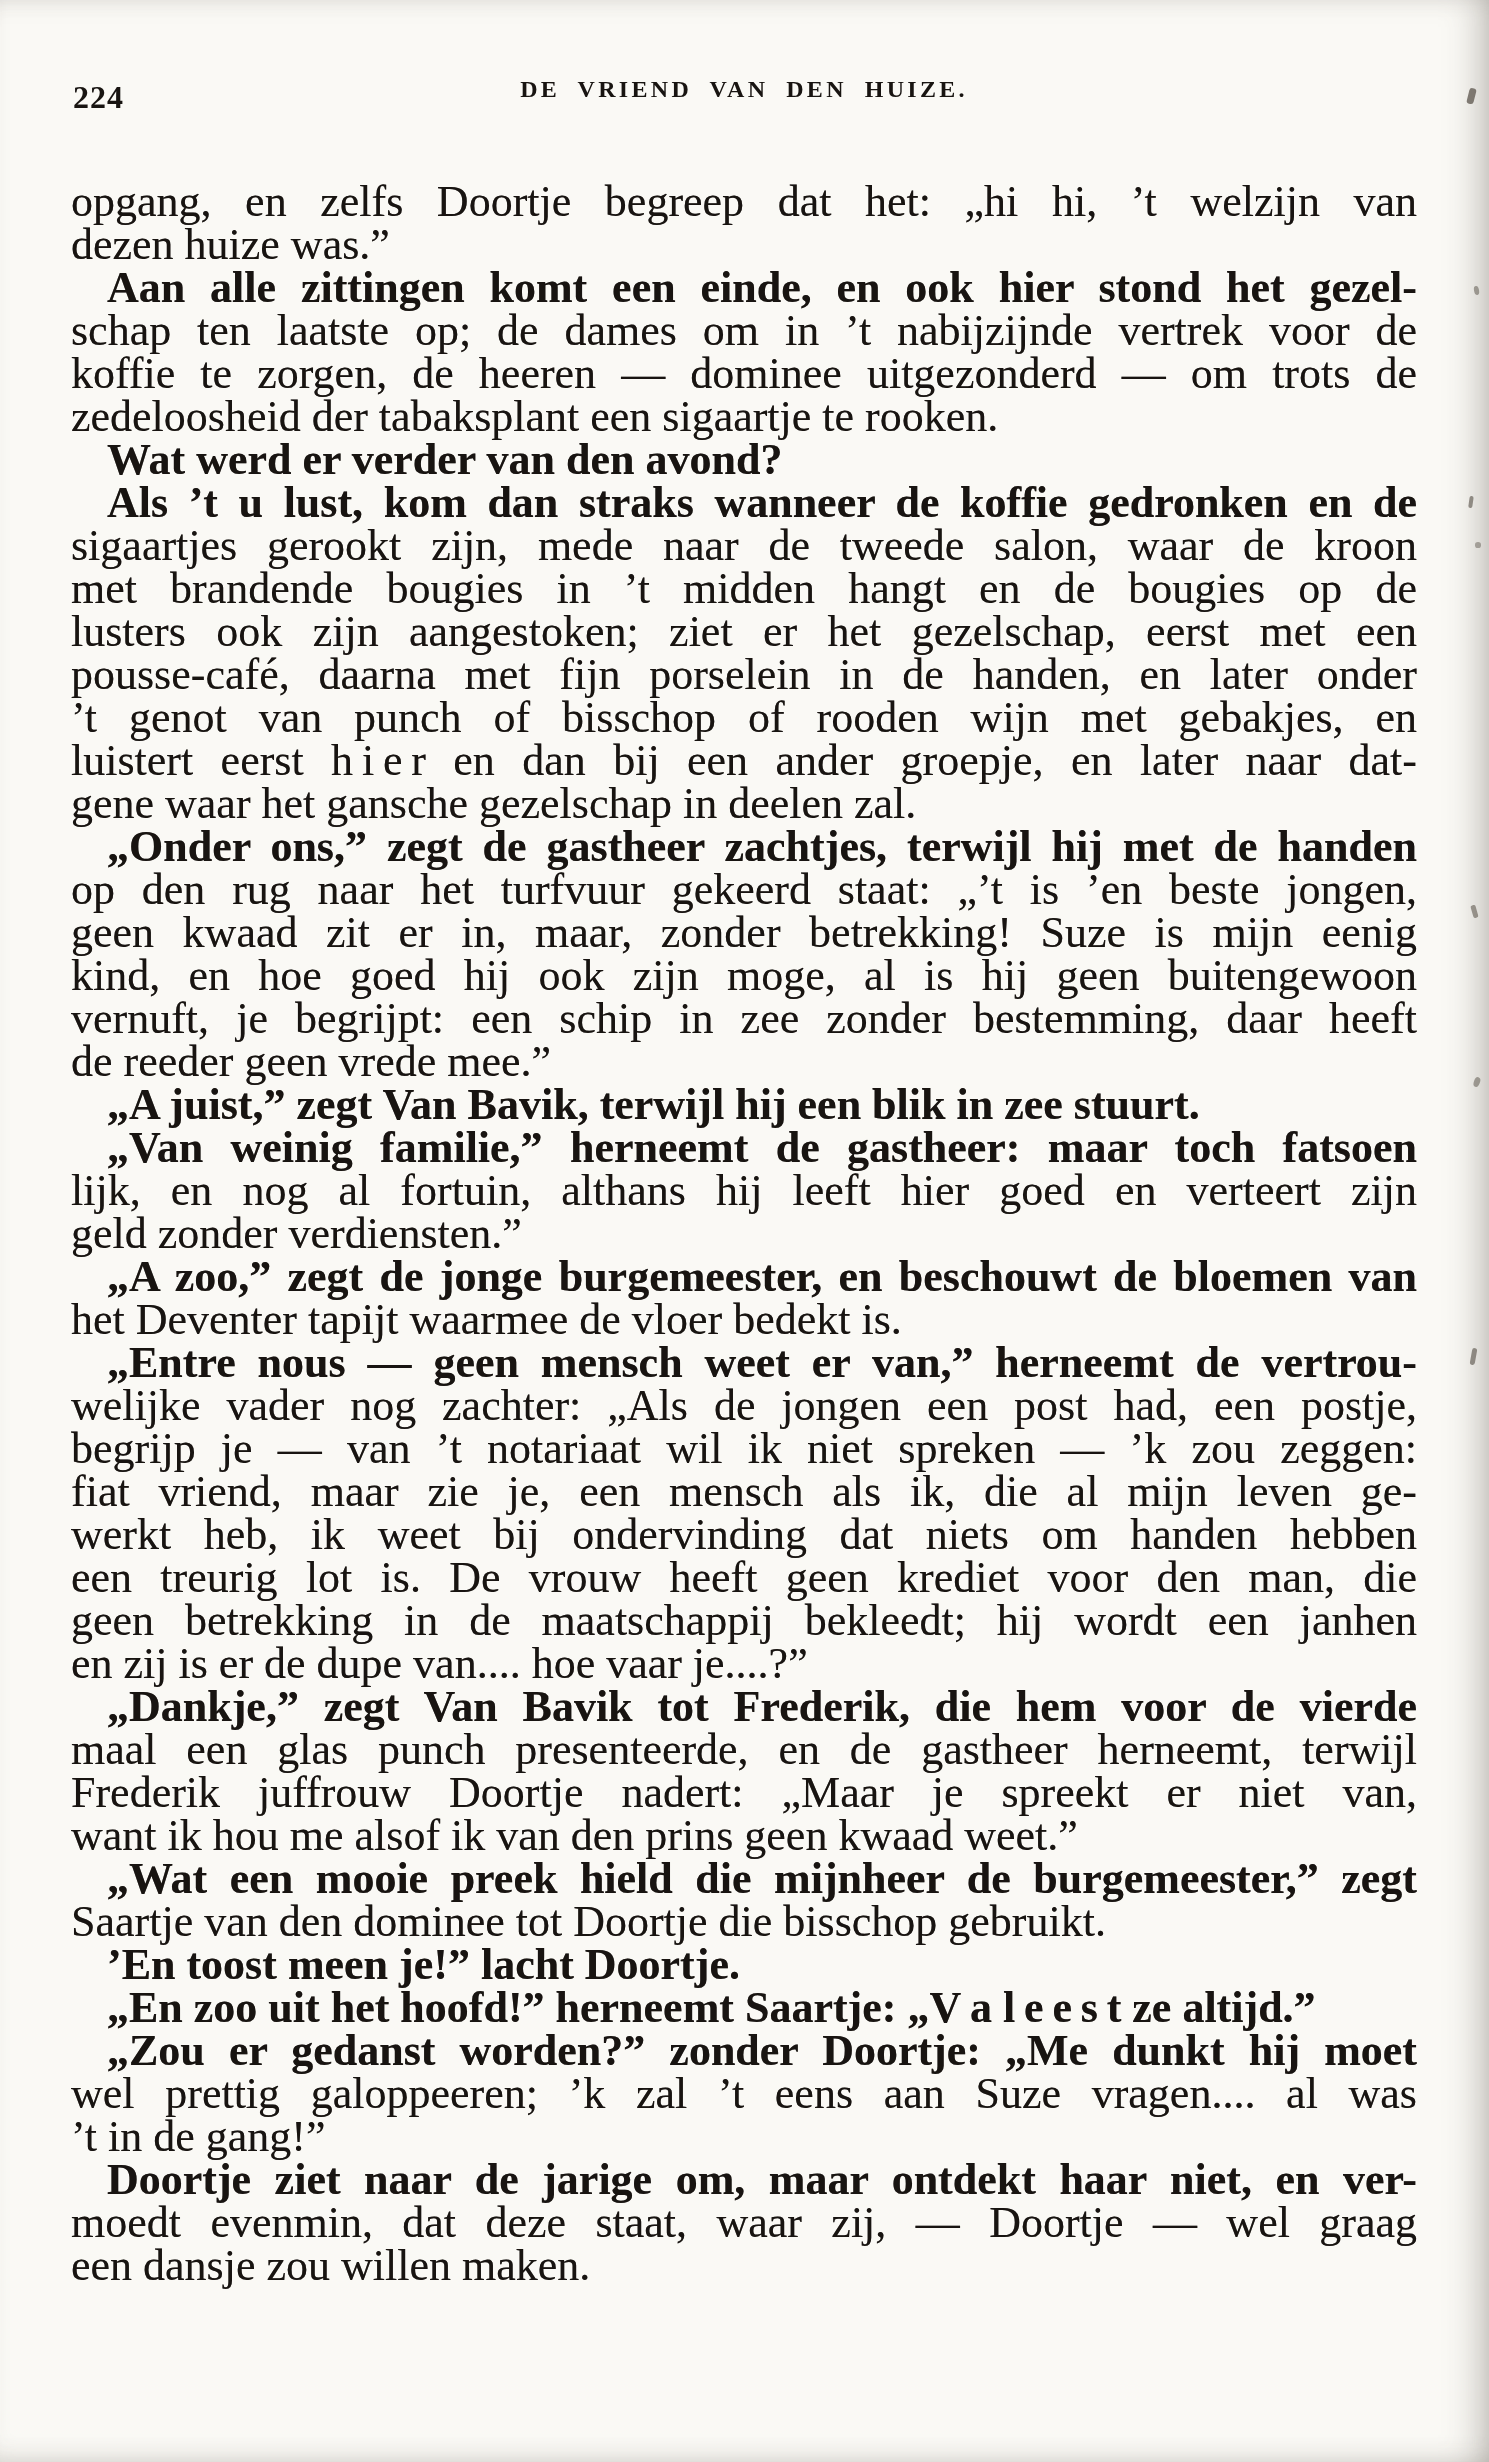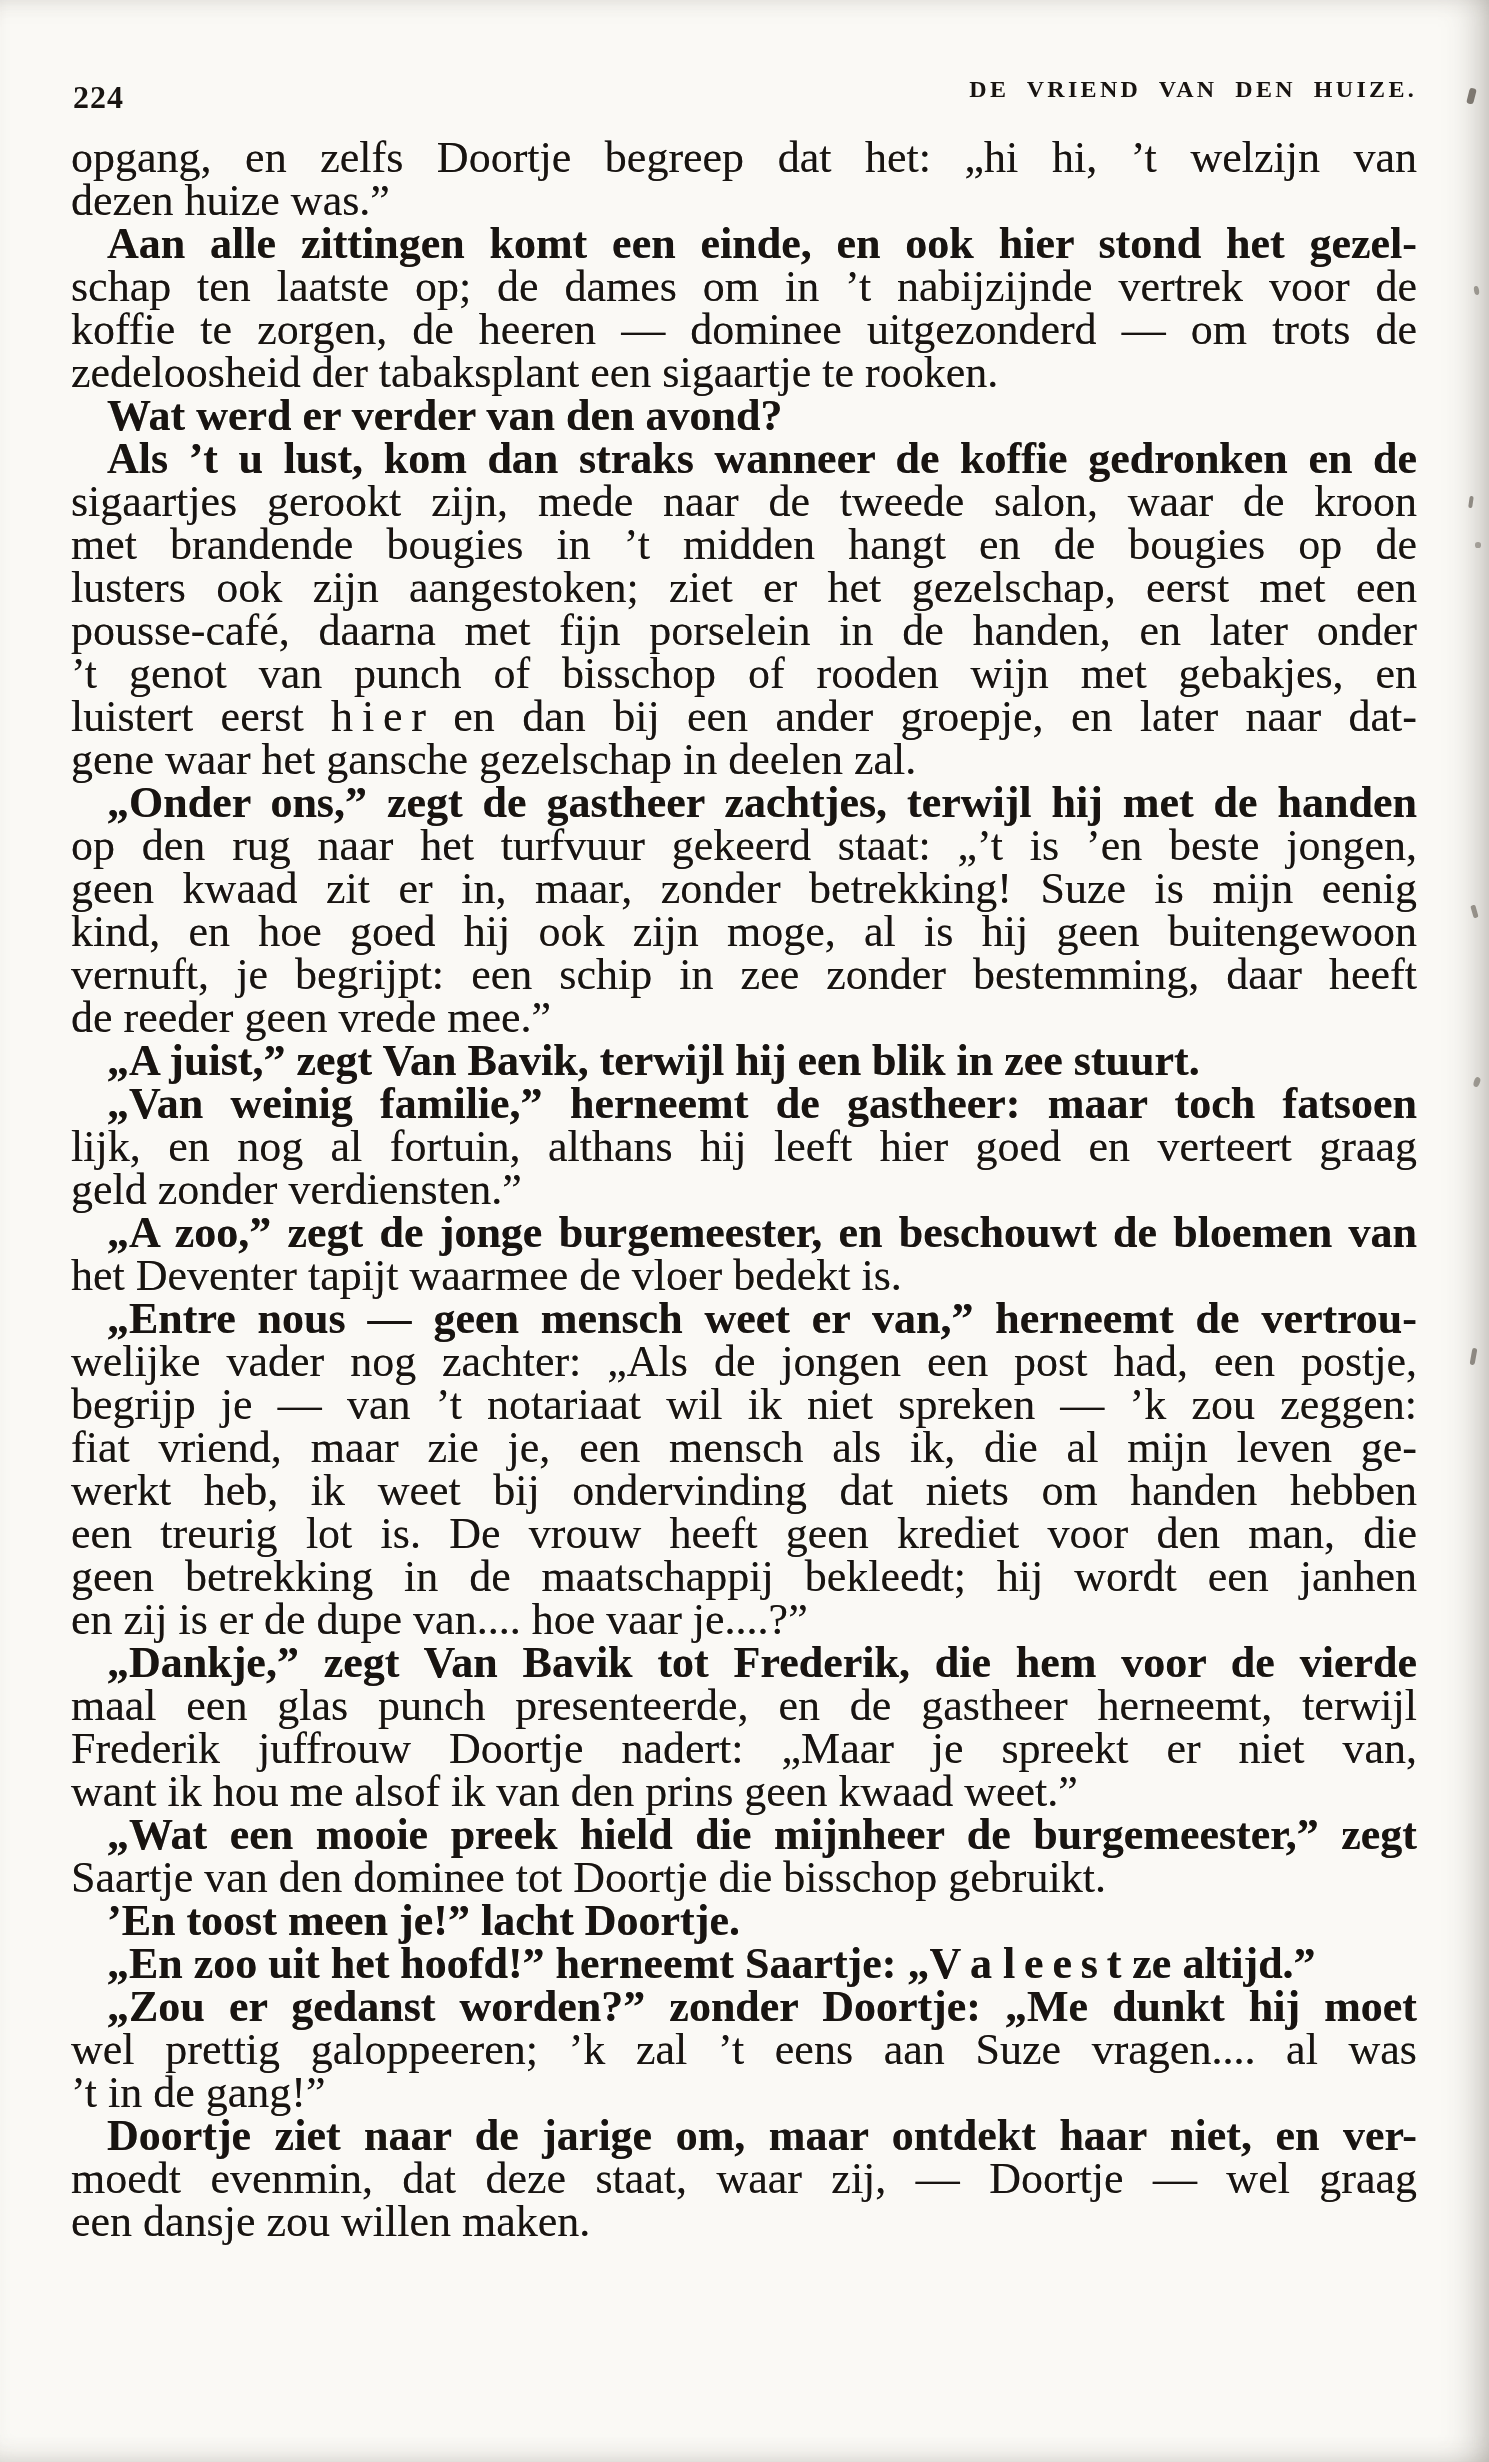--- a/index.html
+++ b/index.html
@@ -14,22 +14,22 @@
     padding: 76px 73px 0 71px;
     overflow: hidden;
     font-family: "Liberation Serif", "DejaVu Serif", serif;
     box-shadow: inset -25px 0 38px -19px rgba(70,63,54,0.38),
                 inset 0 -15.3px 27px -15.3px rgba(70,63,54,0.16),
                 inset 0 17px 25px -21px rgba(70,63,54,0.10);
   }
   .header {
     position: relative;
     height: 40px;
-    text-align: right;
-    margin-bottom: 20px;
+    text-align: center;
+    margin-bottom: 64px;
   }
   .pagenum {
     position: absolute;
     left: 1.9px;
     bottom: 0;
     font-size: 32px;
     font-weight: bold;
     letter-spacing: 1px;
   }
   .running-title {
@@ -79,21 +79,21 @@
       <div class="line">luistert eerst h i e r en dan bij een ander groepje, en later naar dat-</div>
       <div class="line last">gene waar het gansche gezelschap in deelen zal.</div>
       <div class="line indent">„Onder ons,” zegt de gastheer zachtjes, terwijl hij met de handen</div>
       <div class="line">op den rug naar het turfvuur gekeerd staat: „’t is ’en beste jongen,</div>
       <div class="line">geen kwaad zit er in, maar, zonder betrekking! Suze is mijn eenig</div>
       <div class="line">kind, en hoe goed hij ook zijn moge, al is hij geen buitengewoon</div>
       <div class="line">vernuft, je begrijpt: een schip in zee zonder bestemming, daar heeft</div>
       <div class="line last">de reeder geen vrede mee.”</div>
       <div class="line last indent">„A juist,” zegt Van Bavik, terwijl hij een blik in zee stuurt.</div>
       <div class="line indent">„Van weinig familie,” herneemt de gastheer: maar toch fatsoen</div>
-      <div class="line">lijk, en nog al fortuin, althans hij leeft hier goed en verteert graag</div>
+      <div class="line">lijk, en nog al fortuin, althans hij leeft hier goed en verteert zijn</div>
       <div class="line last">geld zonder verdiensten.”</div>
       <div class="line indent">„A zoo,” zegt de jonge burgemeester, en beschouwt de bloemen van</div>
       <div class="line last">het Deventer tapijt waarmee de vloer bedekt is.</div>
       <div class="line indent">„Entre nous — geen mensch weet er van,” herneemt de vertrou-</div>
       <div class="line">welijke vader nog zachter: „Als de jongen een post had, een postje,</div>
       <div class="line">begrijp je — van ’t notariaat wil ik niet spreken — ’k zou zeggen:</div>
       <div class="line">fiat vriend, maar zie je, een mensch als ik, die al mijn leven ge-</div>
       <div class="line">werkt heb, ik weet bij ondervinding dat niets om handen hebben</div>
       <div class="line">een treurig lot is. De vrouw heeft geen krediet voor den man, die</div>
       <div class="line">geen betrekking in de maatschappij bekleedt; hij wordt een janhen</div>

